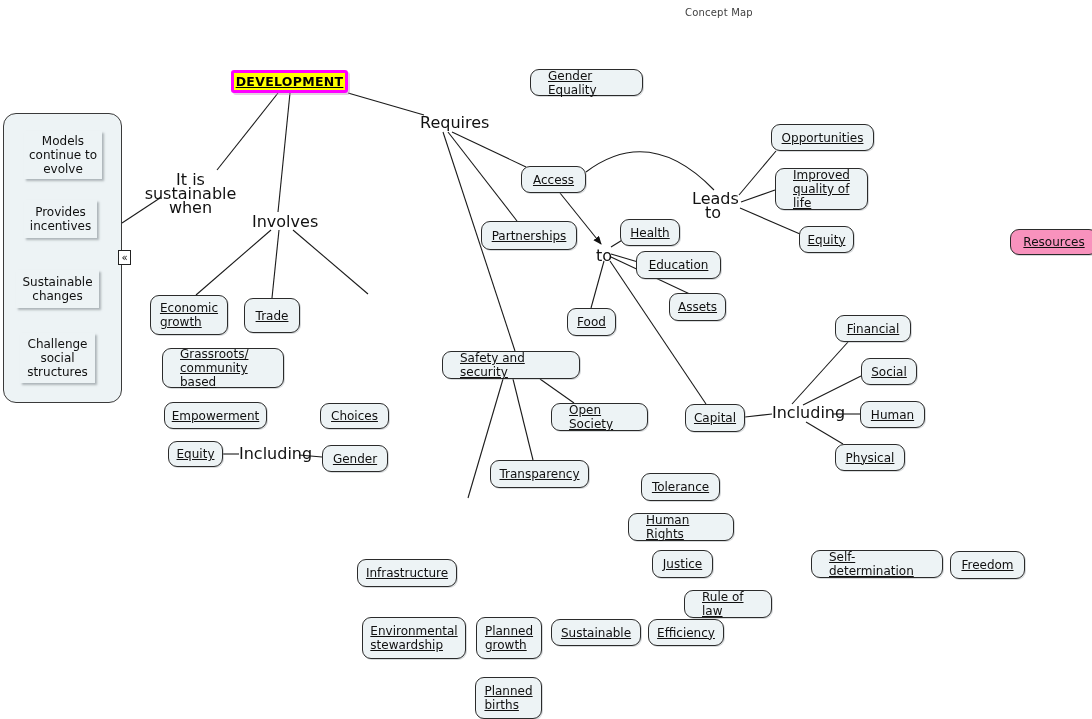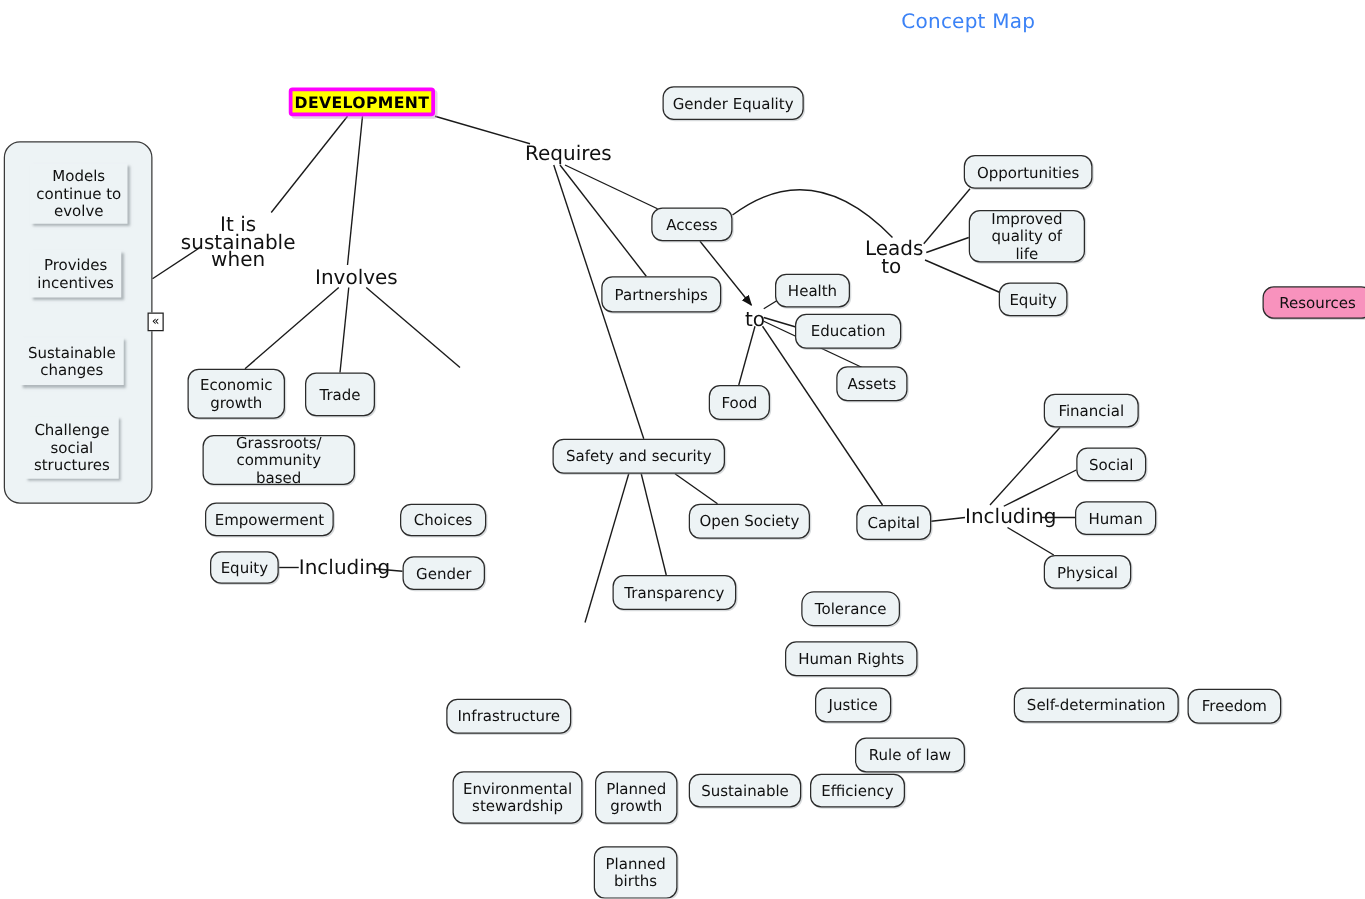--- a/index.html
+++ b/index.html
@@ -23,43 +23,42 @@
     pointer-events: none;
   }
   #node-layer {
     position: absolute;
     left: 0; top: 0;
     width: 1092px;
     height: 719px;
   }
   .map-title {
     position: absolute;
-    font-size: 16px;
-    color: #3b82f6;
+    font-size: 10px;
+    color: #404040;
     white-space: nowrap;
     letter-spacing: 0.2px;
-    margin-left: 36px;
   }
   
   .node {
     position: absolute;
     box-sizing: border-box;
     display: flex;
     align-items: center;
     justify-content: center;
-    text-align: center;
     border: 1px solid #2b2b2b;
     border-radius: 9px;
     background: #edf3f5;
     color: #101010;
     font-size: 12px;
     line-height: 14px;
-    padding: 3px 7px;
+    padding: 3px 17px;
     white-space: pre-line;
     box-shadow: 1px 1px 0 rgba(140,150,155,0.35);
+    text-decoration: underline;
   }
   
   .node.root {
     background: #ffff00;
     border: 3px solid #ff00ff;
     border-radius: 3px;
     font-weight: bold;
     font-size: 12.5px;
     color: #000000;
     letter-spacing: 0.3px;
@@ -207,21 +206,21 @@
       <div class="node pink" style="left: 1010px; top: 229px; width: 88px; height: 26px;">Resources</div>
       <div class="node" style="left: 835px; top: 315px; width: 76px; height: 27px;">Financial</div>
       <div class="node" style="left: 861px; top: 358px; width: 56px; height: 27px;">Social</div>
       <div class="node" style="left: 860px; top: 401px; width: 65px; height: 27px;">Human</div>
       <div class="node" style="left: 835px; top: 444px; width: 70px; height: 27px;">Physical</div>
       <div class="node" style="left: 685px; top: 404px; width: 60px; height: 28px;">Capital</div>
       <div class="node" style="left: 442px; top: 351px; width: 138px; height: 28px;">Safety and security</div>
       <div class="node" style="left: 551px; top: 403px; width: 97px; height: 28px;">Open Society</div>
       <div class="node" style="left: 490px; top: 460px; width: 99px; height: 28px;">Transparency</div>
       <div class="node" style="left: 357px; top: 559px; width: 100px; height: 28px;">Infrastructure</div>
-      <div class="node" style="left: 641px; top: 473px; width: 79px; height: 28px; border-radius: 10px;">Tolerance</div>
+      <div class="node" style="left: 641px; top: 473px; width: 79px; height: 28px;">Tolerance</div>
       <div class="node" style="left: 628px; top: 513px; width: 106px; height: 28px;">Human Rights</div>
       <div class="node" style="left: 652px; top: 550px; width: 61px; height: 28px;">Justice</div>
       <div class="node" style="left: 684px; top: 550px; width: 88px; height: 28px; margin-top: 40px;">Rule of law</div>
       <div class="node" style="left: 811px; top: 550px; width: 132px; height: 28px;">Self-determination</div>
       <div class="node" style="left: 950px; top: 551px; width: 75px; height: 28px;">Freedom</div>
       <div class="node" style="left: 362px; top: 617px; width: 104px; height: 42px;">Environmental
 stewardship</div>
       <div class="node" style="left: 476px; top: 617px; width: 66px; height: 42px;">Planned
 growth</div>
       <div class="node" style="left: 551px; top: 619px; width: 90px; height: 27px;">Sustainable</div>

